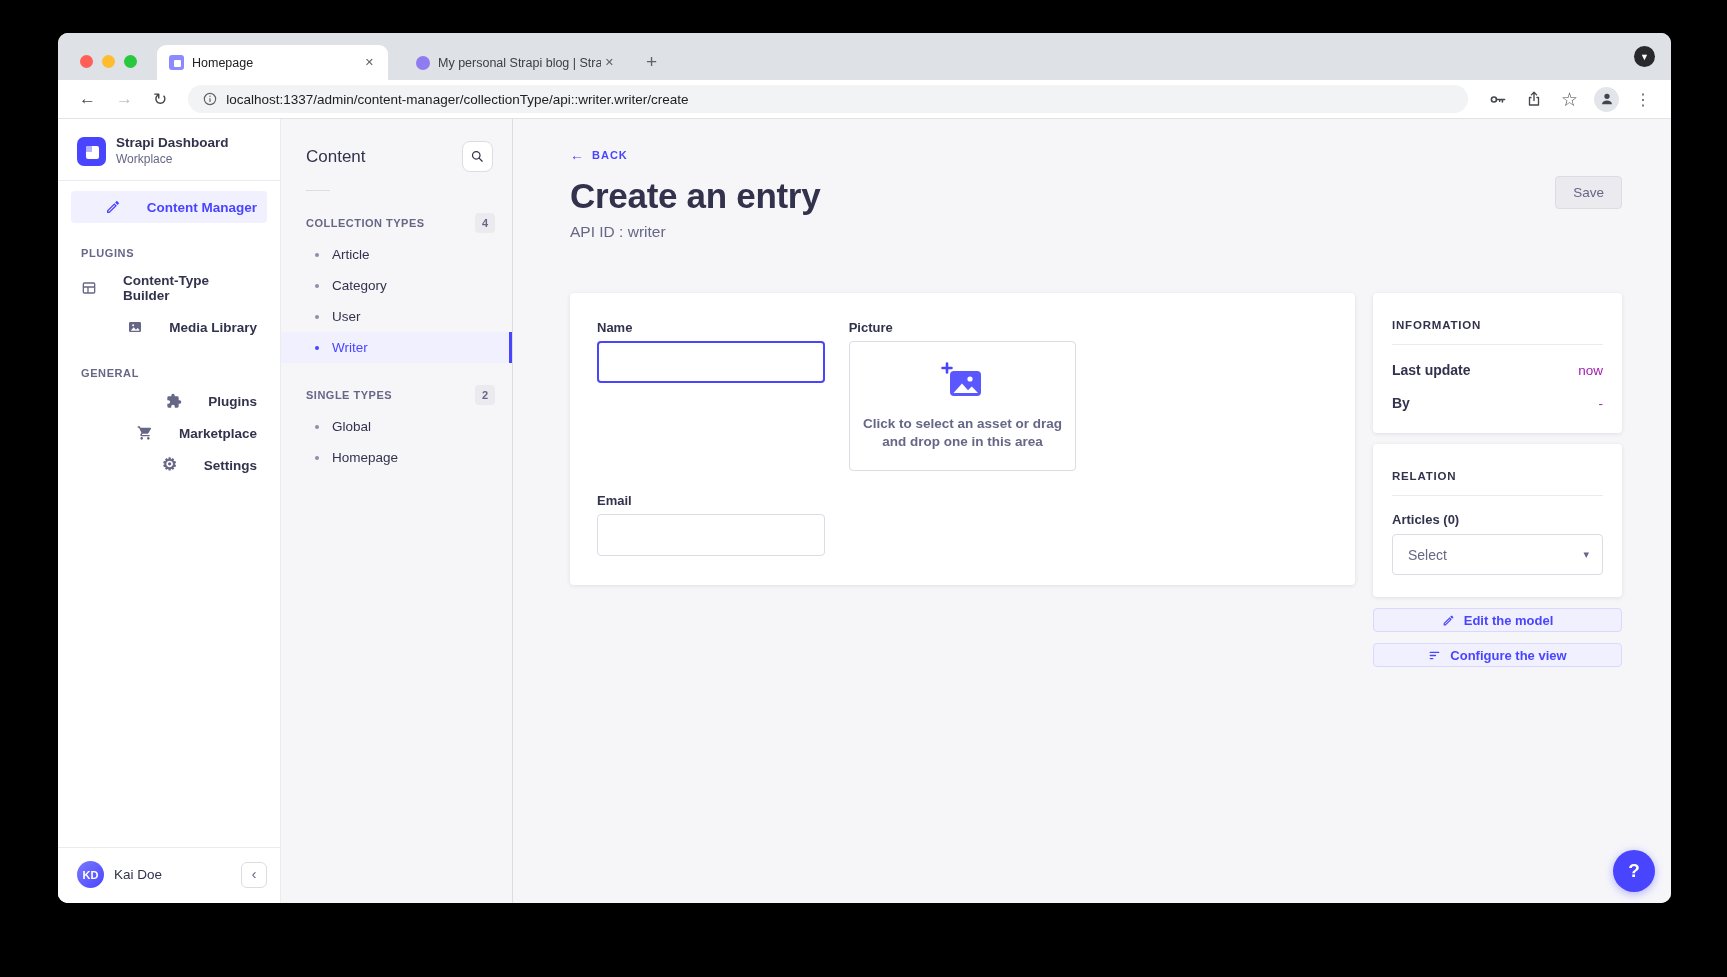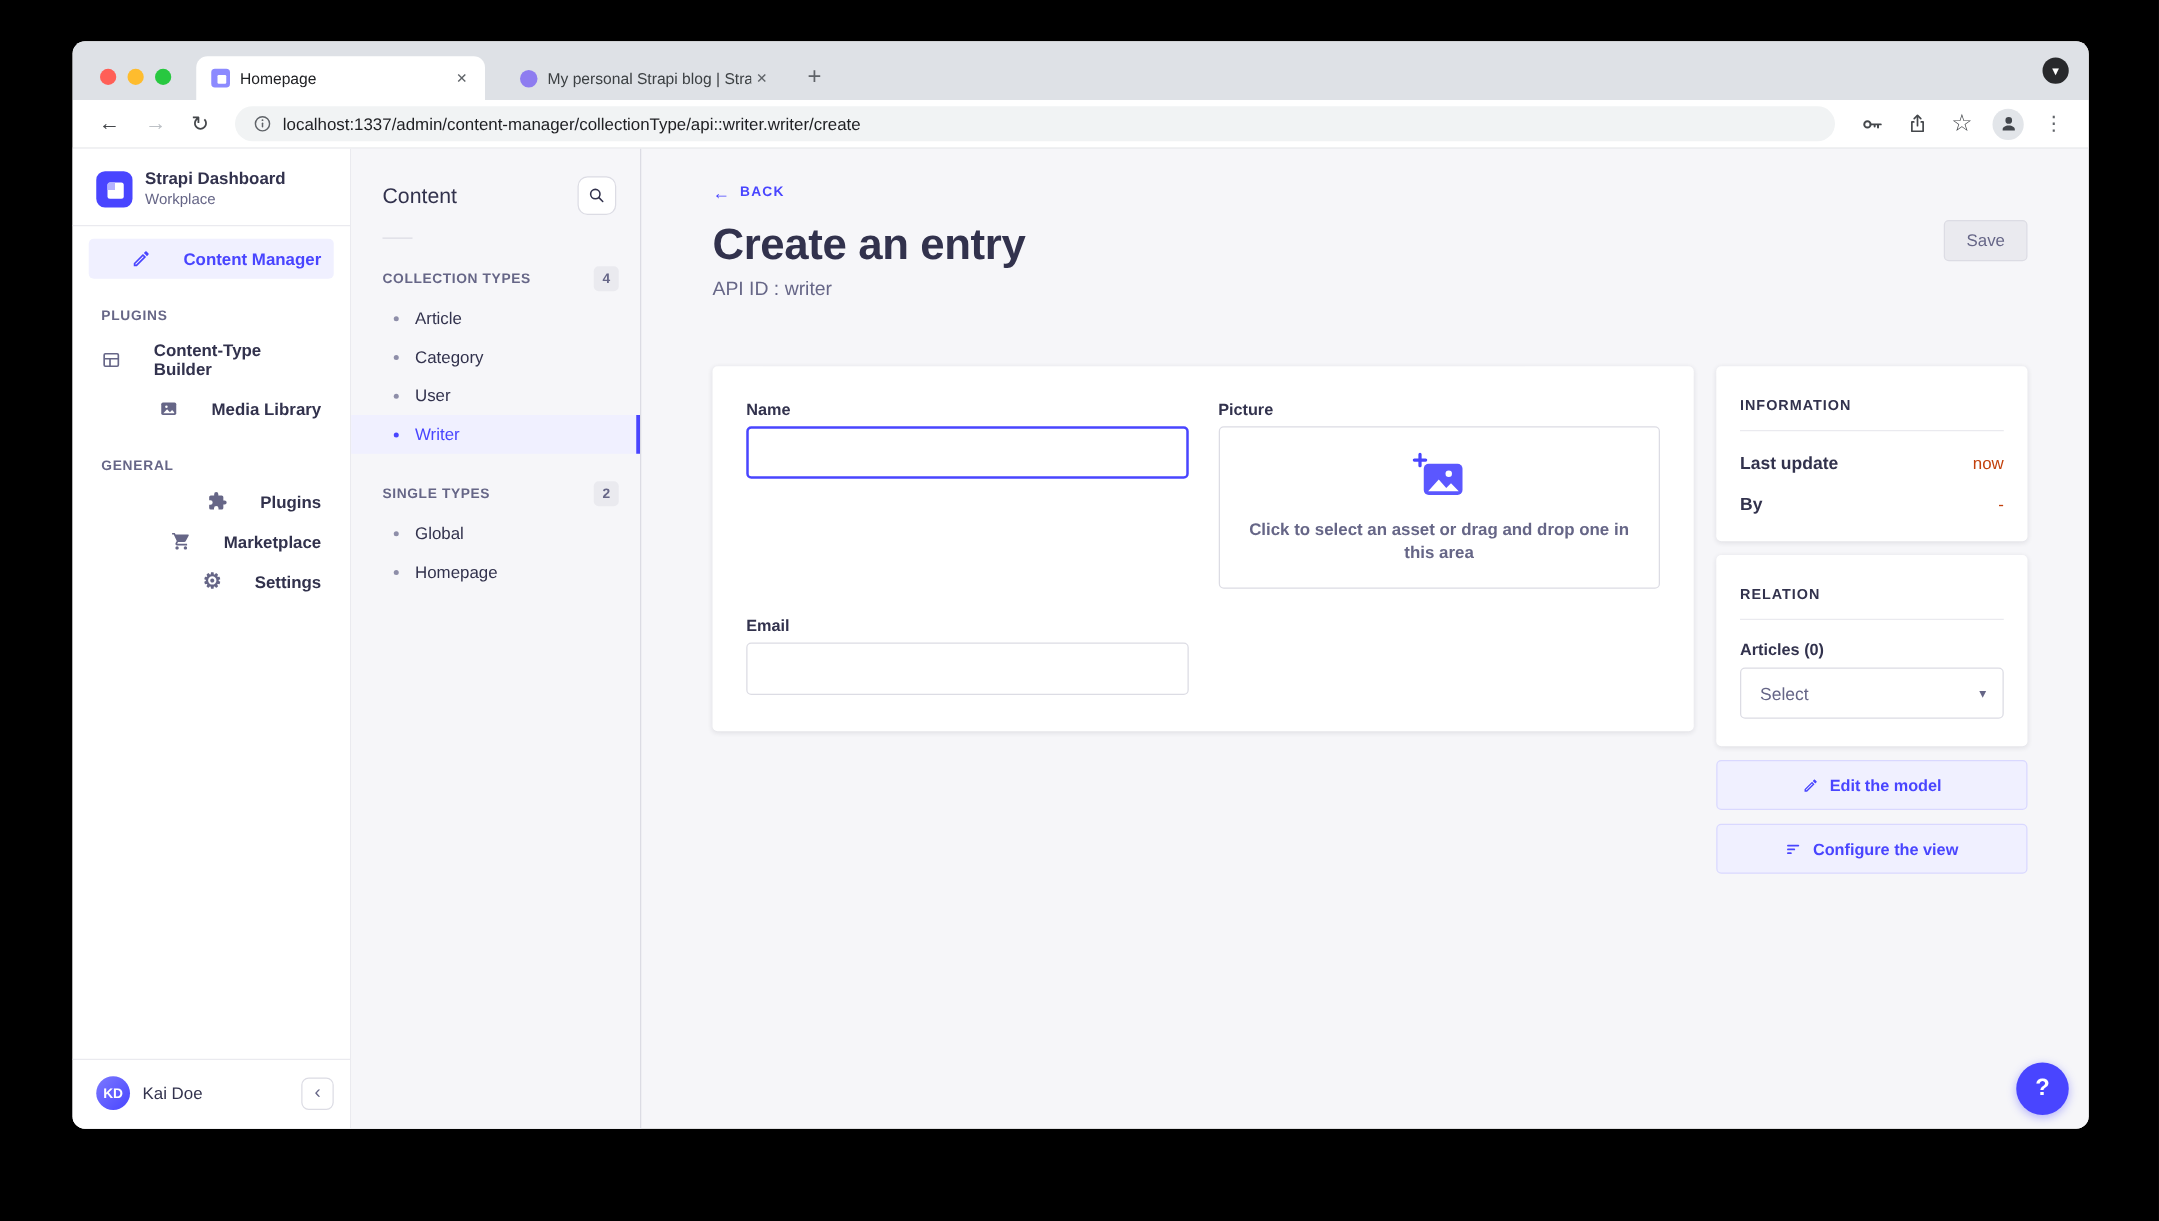--- a/index.html
+++ b/index.html
@@ -93,44 +93,44 @@
   .backlink .arrow { font-size:14px; font-weight:normal; }
   .headrow { display:flex; align-items:flex-start; justify-content:space-between; margin-top:12px; }
   .page-title { font-size:35px; font-weight:bold; color:#32324d; letter-spacing:-.3px; }
   .page-sub { font-size:15.5px; color:#666687; margin-top:7px; }
   .save-btn { height:33px; padding:0 17px; background:#eaeaef; border:1px solid #dcdce4; border-radius:4px;
               font-size:13.5px; font-weight:500; color:#666687; display:flex; align-items:center; }
 
   .content-row { display:flex; gap:18px; margin-top:52px; align-items:flex-start; }
 
   .form-card { flex:1; background:#fff; border-radius:4px; box-shadow:0 1px 4px rgba(33,33,52,.1); padding:27px 27px 29px; }
-  .form-grid { display:grid; grid-template-columns:1fr 1fr; column-gap:24px; }
+  .form-grid { display:grid; grid-template-columns:1fr 1fr 1fr; column-gap:24px; }
   .field-label { font-size:13px; font-weight:bold; color:#32324d; margin-bottom:6px; display:block; }
   .text-input { width:100%; height:42px; border:1px solid #dcdce4; border-radius:4px; background:#fff;
                 font-size:14px; color:#32324d; padding:0 14px; outline:none; font-family:"Liberation Sans",sans-serif; }
   .text-input.focused { border:2px solid #4945ff; }
   .upload-box { height:130px; border:1px solid #dcdce4; border-radius:4px; background:#fff;
                 display:flex; flex-direction:column; align-items:center; justify-content:center; gap:14px; }
   .upload-hint { font-size:13.5px; font-weight:bold; color:#666687; text-align:center; max-width:330px; line-height:1.35; }
   .email-field { margin-top:22px; grid-column:1; }
 
   .right-col { width:249px; flex:none; display:flex; flex-direction:column; }
   .panel-card { background:#fff; border-radius:4px; box-shadow:0 1px 4px rgba(33,33,52,.1); padding:19px 19px 22px; }
   .panel-title { font-size:11.5px; font-weight:bold; letter-spacing:.8px; color:#32324d; padding-top:7px; }
   .panel-hr { height:1px; background:#eaeaef; margin:13px 0 4px; }
   .info-row { display:flex; justify-content:space-between; align-items:center; margin-top:17px; }
   .info-label { font-size:14px; font-weight:bold; color:#32324d; }
-  .info-value { font-size:13.5px; color:#c2410c;margin-left:12px; }
+  .info-value { font-size:13.5px; color:#a21caf;margin-left:12px; }
   .relation-card { margin-top:11px; }
   .rel-label { font-size:13px; font-weight:bold; color:#32324d; margin:16px 0 7px; }
   .select-box { height:41px; border:1px solid #dcdce4; border-radius:4px; background:#fff; display:flex;
                 align-items:center; justify-content:space-between; padding:0 13px 0 15px; }
   .select-value { font-size:14px; color:#666687; }
   .caret { font-size:11px; color:#666687; }
-  .model-btn { margin-top:11px; height:40px; background:#f0f0ff; border:1px solid #d9d8ff; border-radius:4px;
+  .model-btn { margin-top:11px; height:24px; background:#f0f0ff; border:1px solid #d9d8ff; border-radius:4px;
                display:flex; align-items:center; justify-content:center; gap:9px; font-size:13px; font-weight:bold; color:#4945ff; }
   .model-btn svg { flex:none; }
 
   .help-btn { position:absolute; right:16px; bottom:11px; width:42px; height:42px; border-radius:50%;
               background:#4945ff; color:#fff; font-size:19px; font-weight:bold; display:flex; align-items:center;
               justify-content:center; box-shadow:0 2px 8px rgba(73,69,255,.4); }
 </style>
 </head>
 <body>
 

